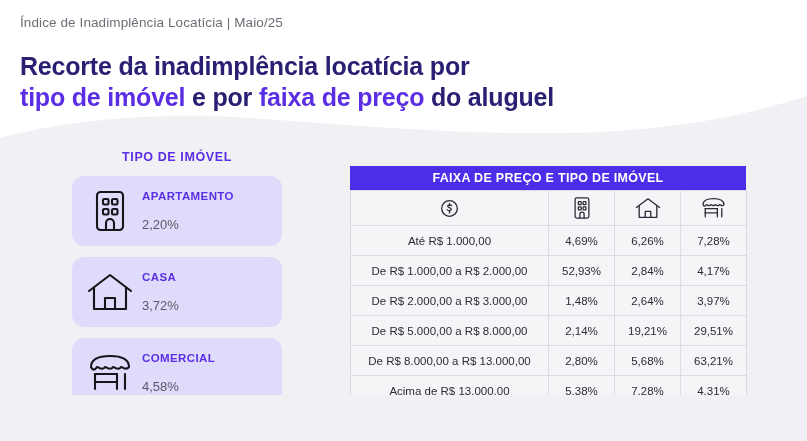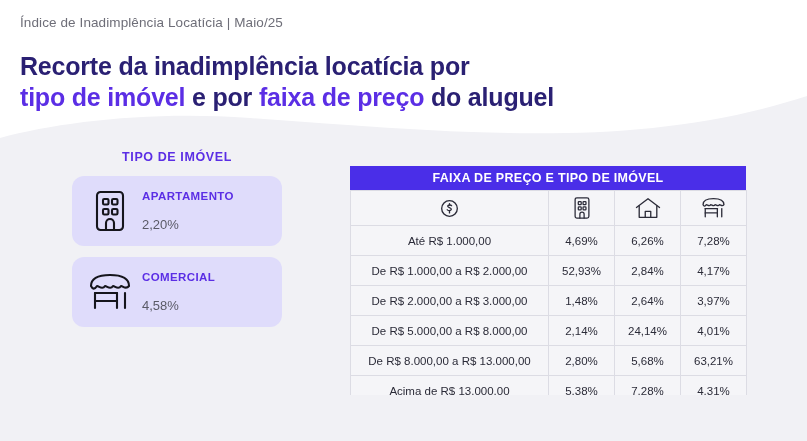--- a/index.html
+++ b/index.html
@@ -110,20 +110,33 @@
           <rect x="19" y="19" width="5.5" height="5.5" rx="1.2"></rect>
           <path d="M13 40 v-7 a4 4 0 0 1 8 0 v7"></path>
         </svg>
       </div>
       <div class="type-meta">
         <div class="type-label">APARTAMENTO</div>
         <div class="type-value">2,20%</div>
       </div>
     </div>
 
+    <div class="type-card">
+      <div class="type-icon">
+        <svg width="46" height="40" viewBox="0 0 46 40" fill="none" stroke="#15151C" stroke-width="2.1" stroke-linejoin="round" stroke-linecap="round">
+          <path d="M2 19 L23 3 L44 19"></path>
+          <path d="M7 16 v21 h32 v-21"></path>
+          <path d="M18 37 v-11 h10 v11"></path>
+        </svg>
+      </div>
+      <div class="type-meta">
+        <div class="type-label">CASA</div>
+        <div class="type-value">3,72%</div>
+      </div>
+    </div>
 
     <div class="type-card">
       <div class="type-icon">
         <svg width="48" height="40" viewBox="0 0 48 40" fill="none" stroke="#15151C" stroke-width="2.1" stroke-linejoin="round" stroke-linecap="round">
           <path d="M5 14 C5 7 11 3 24 3 C37 3 43 7 43 14
                    C40 18 37.5 14.5 35 14 C32.5 18 29.5 14.5 27 14
                    C24.5 18 21.5 14.5 19 14 C16.5 18 13.5 14.5 11 14
                    C8.5 18 6.5 17 5 14 Z"></path>
           <path d="M9 21 h22"></path>
           <path d="M9 21 v15"></path>
@@ -212,22 +225,22 @@
         </tr>
         <tr class="data-row">
           <td>De R$ 2.000,00 a R$ 3.000,00</td>
           <td>1,48%</td>
           <td>2,64%</td>
           <td>3,97%</td>
         </tr>
         <tr class="data-row">
           <td>De R$ 5.000,00 a R$ 8.000,00</td>
           <td>2,14%</td>
-          <td>24,14%</td>
-          <td>4,01%</td>
+          <td>19,21%</td>
+          <td>29,51%</td>
         </tr>
         <tr class="data-row">
           <td>De R$ 8.000,00 a R$ 13.000,00</td>
           <td>2,80%</td>
           <td>5,68%</td>
           <td>63,21%</td>
         </tr>
         <tr class="data-row">
           <td>Acima de R$ 13.000,00</td>
           <td>5,38%</td>

